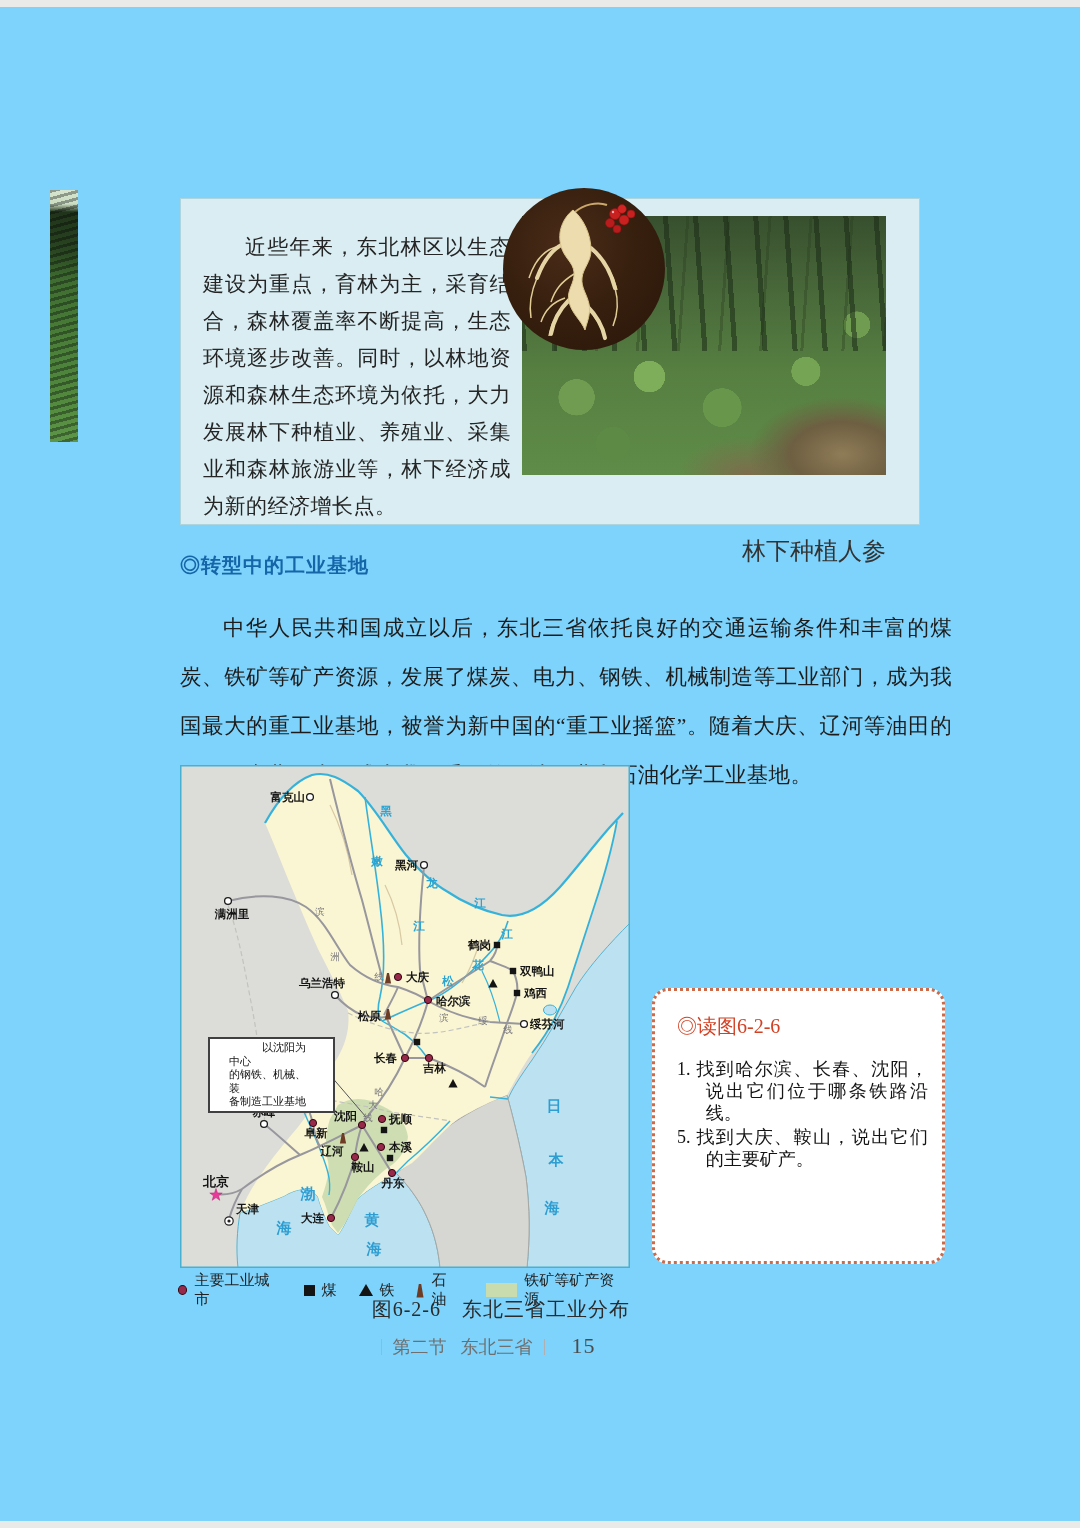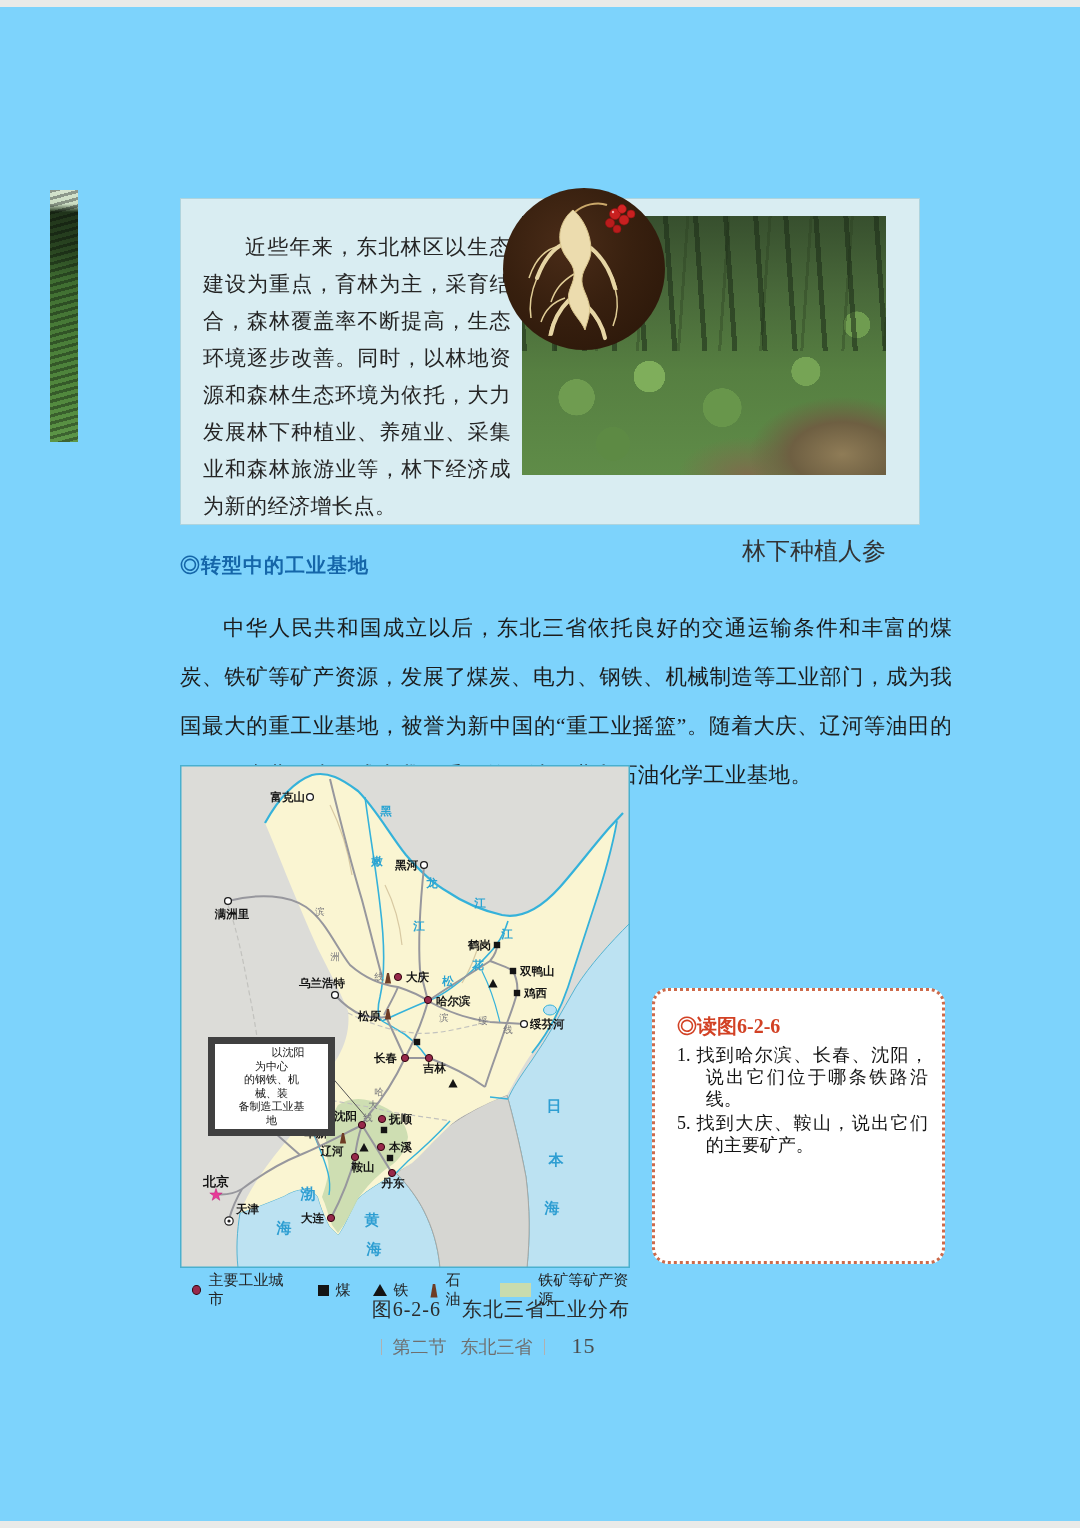--- a/index.html
+++ b/index.html
@@ -39,37 +39,37 @@
     font-size:20px;font-weight:bold;color:#1566a9;letter-spacing:1px;}
   .sec-par{position:absolute;left:180px;top:604px;width:772px;font-size:21.5px;line-height:49px;
     color:#1c1c1c;text-align:justify;text-indent:2em;letter-spacing:.3px;}
   
   .map-wrap{position:absolute;left:180px;top:765px;width:450px;height:503px;}
   .map-wrap svg{display:block;}
   .map-city-label{font-family:"Liberation Serif",serif;font-weight:700;}
   .map-sea-char{font-family:"Liberation Serif",serif;fill:#2e9ed2;font-weight:700;}
   .map-river-char{font-family:"Liberation Serif",serif;fill:#2aa4d2;font-weight:700;}
   .map-rail-char{font-family:"Liberation Serif",serif;fill:#75757b;}
-  .map-annotation{position:absolute;left:208px;top:1037px;width:127px;background:#fff;border:7px solid #404040;
-    box-sizing:border-box;padding:2px 19px;font-size:11px;line-height:13.5px;color:#111;text-align:center;}
+  .map-annotation{position:absolute;left:208px;top:1037px;width:127px;background:#fff;border:2px solid #404040;
+    box-sizing:border-box;padding:2px 19px;font-size:11px;line-height:13.5px;color:#111;}
   .ann-l1{text-indent:3em;}
-  .legend{position:absolute;left:192px;top:1271px;width:444px;display:flex;align-items:center;
+  .legend{position:absolute;left:178px;top:1271px;width:444px;display:flex;align-items:center;
     font-size:15px;color:#222;}
   .legend .lab{margin-left:7px;}
   .lg-dot{width:10px;height:10px;border-radius:50%;background:#97294b;border:1.5px solid #33050f;box-sizing:border-box;}
   .lg-coal{width:11px;height:11px;background:#141414;}
   .lg-iron{width:0;height:0;border-left:7px solid transparent;border-right:7px solid transparent;border-bottom:12px solid #141414;}
   .lg-zone{width:34px;height:14px;background:#c9dcae;}
   .sp1{margin-left:26px;} .sp2{margin-left:22px;} .sp3{margin-left:20px;} .sp4{margin-left:26px;}
   .map-caption{position:absolute;left:180px;top:1296px;width:450px;text-align:right;
     font-size:20px;color:#2b2b2b;letter-spacing:1px;}
   
   .read-box{position:absolute;left:652px;top:988px;width:293px;height:276px;box-sizing:border-box;
     border:3px dotted #cd6a4a;border-radius:16px;background:#fff;}
-  .read-title{margin:22px 0 4px 22px;font-size:20px;font-weight:bold;color:#d24124;}
+  .read-title{margin:22px 0 18px 22px;font-size:20px;font-weight:normal;color:#d24124;}
   .read-items{margin:0 14px 0 22px;}
   .read-item{font-size:18px;line-height:22px;color:#141414;text-align:justify;
     padding-left:1.6em;text-indent:-1.6em;margin-bottom:2px;}
   
   .footer{position:absolute;left:0;top:1333px;width:965px;text-align:center;font-size:18px;color:#6f6f6f;}
   .footer .bar{display:inline-block;width:1px;height:16px;background:#b0b0b0;margin:0 11px;vertical-align:-2px;}
   .footer .pageno{font-size:22px;color:#4c4c4c;margin-left:16px;letter-spacing:1px;}
   .footer .sp{display:inline-block;width:14px;}
 </style>
 </head>

